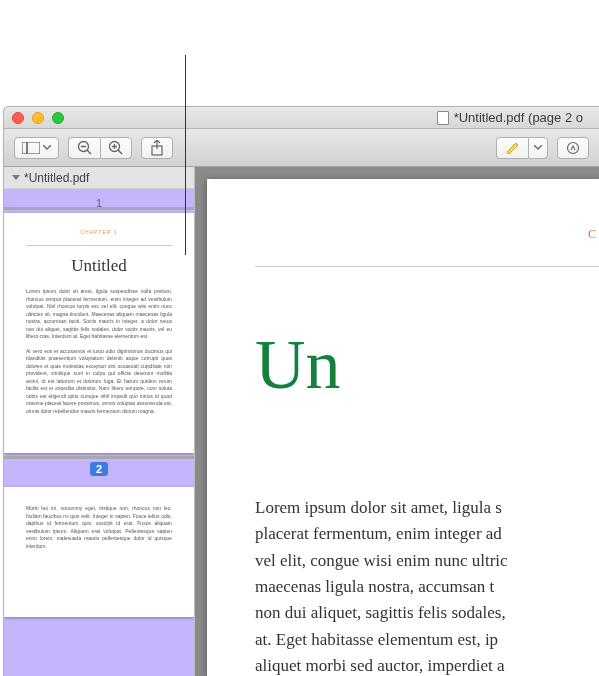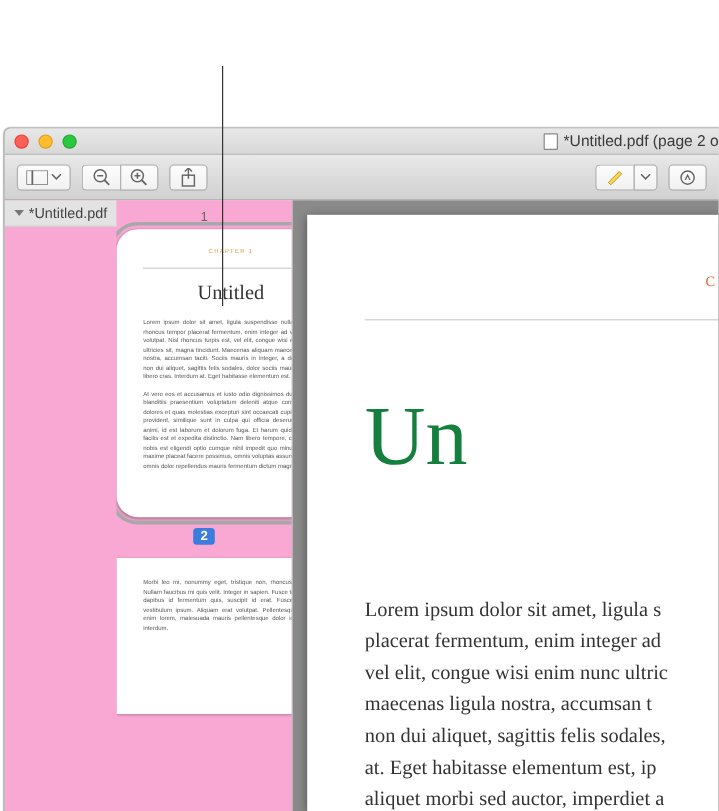--- a/index.html
+++ b/index.html
@@ -43,21 +43,21 @@
       padding: 0 8px;
       position: relative;
     }
     .traffic-lights { display: flex; gap: 8px; }
     .tl { width: 12px; height: 12px; border-radius: 50%; }
     .tl-close { background: #ff5f57; border: 0.5px solid #e24238; }
     .tl-min { background: #ffbd2e; border: 0.5px solid #dfa023; }
     .tl-max { background: #28c940; border: 0.5px solid #26a833; }
     .title-wrap {
       position: absolute;
-      right: 0;
+      right: 16px;
       display: flex;
       align-items: center;
       gap: 5px;
       font-size: 13px;
       color: #3a3a3a;
     }
     .doc-icon {
       width: 12px; height: 14px;
       border: 1px solid #888;
       border-radius: 1px;
@@ -85,25 +85,25 @@
       justify-content: center;
       color: #555;
       box-shadow: 0 1px 0 rgba(255,255,255,0.5) inset;
     }
     .tb-group { display: flex; gap: 0; }
     .tb-group .tb-btn:first-child { border-top-right-radius: 0; border-bottom-right-radius: 0; border-right: none; }
     .tb-group .tb-btn:last-child { border-top-left-radius: 0; border-bottom-left-radius: 0; }
     .spacer { flex: 1; }
     .content { display: flex; height: calc(100% - 60px); }
     .sidebar {
-      width: 240px;
-      background: #f9a8d4;
+      width: 191px;
+      background: #c4b5fd;
       border-right: 1px solid #bdbdbd;
       display: flex;
-      flex-direction: row;
+      flex-direction: column;
     }
     .sb-header {
       height: 22px;
       display: flex;
       align-items: center;
       padding: 0 8px;
       gap: 4px;
       font-size: 12px;
       color: #444;
       border-bottom: 1px solid #d0d0d0;
@@ -140,21 +140,20 @@
       margin: 4px auto;
       background: #fff;
       box-shadow: 0 1px 3px rgba(0,0,0,0.35);
     }
     .thumb.selected { outline: 3px solid #a8a8a8; outline-offset: 3px; }
     .t2 {
       width: 190px;
       height: 240px;
       padding: 16px 22px 10px;
       position: relative;
-      border-radius: 18px;
     }
     .t2-chapter { text-align: center; font-size: 5px; color: #d94; letter-spacing: 1px; margin-bottom: 10px; }
     .t2-rule { border: none; border-top: 0.5px solid #ccc; margin-bottom: 10px; }
     .t2-title { font-family: Georgia, serif; font-size: 17px; text-align: center; color: #333; margin-bottom: 12px; font-weight: normal; }
     .t2-body { font-size: 5px; line-height: 1.5; color: #555; text-align: justify; }
     .t2-body p { margin-bottom: 7px; }
     .t3 {
       width: 190px;
       height: 130px;
       padding: 18px 22px 0;

